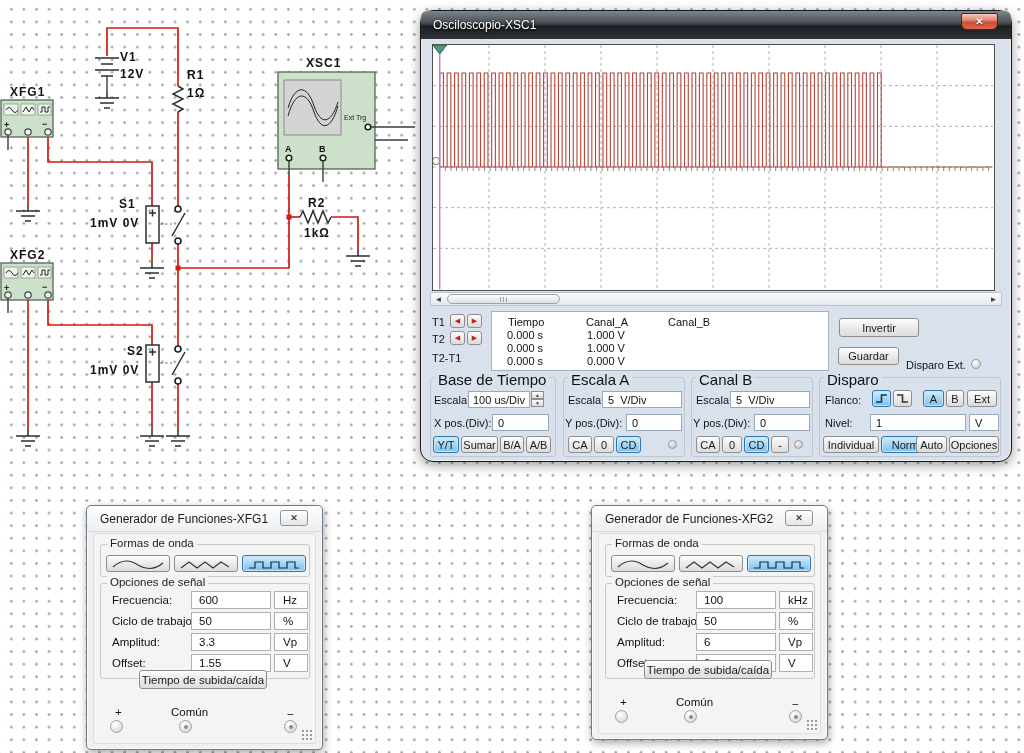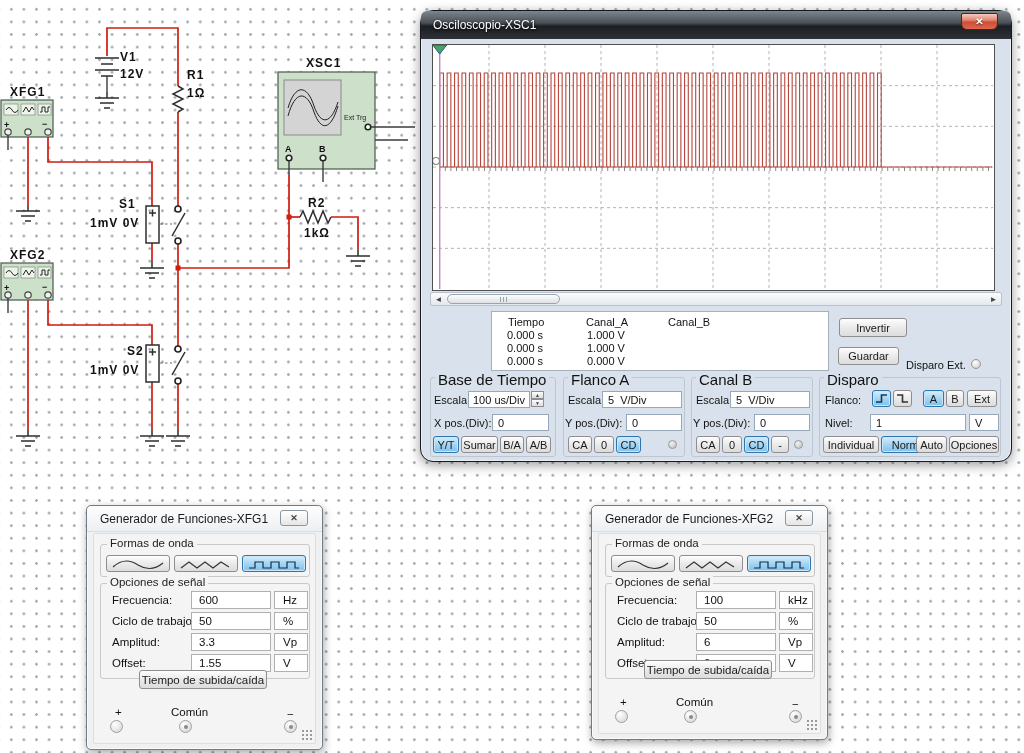--- a/index.html
+++ b/index.html
@@ -333,37 +333,54 @@
     <div class="scope-scrollbar">
       <div class="sb-btn" style="left:1px">◄</div>
       <div class="sb-thumb">
         <span class="grip"></span>
           <span class="grip"></span>
           <span class="grip"></span>
       </div>
       <div class="sb-btn" style="right:1px">►</div>
     </div>
 
+    <div class="t-panel">
+      <span style="position:absolute;left:0;top:3px">T1</span>
+      <div class="btn t-btn" style="left:18px;top:1px">
+          <span>◀</span>
+        </div>
+      <div class="btn t-btn" style="left:35px;top:1px">
+          <span>▶</span>
+        </div>
+      <span style="position:absolute;left:0;top:20px">T2</span>
+      <div class="btn t-btn" style="left:18px;top:18px">
+          <span>◀</span>
+        </div>
+      <div class="btn t-btn" style="left:35px;top:18px">
+          <span>▶</span>
+        </div>
+      <span style="position:absolute;left:0;top:39px">T2-T1</span>
+    </div>
 
     <div class="readout-table">
       <span class="rt-cell" style="left:16px;top:4px">Tiempo</span>
       <span class="rt-cell" style="left:94px;top:4px">Canal_A</span>
       <span class="rt-cell" style="left:176px;top:4px">Canal_B</span>
       <span class="rt-cell" style="left:15px;top:17px">0.000 s</span>
       <span class="rt-cell" style="left:95px;top:17px">1.000 V</span>
       <span class="rt-cell" style="left:176px;top:17px"></span>
       <span class="rt-cell" style="left:15px;top:30px">0.000 s</span>
       <span class="rt-cell" style="left:95px;top:30px">1.000 V</span>
       <span class="rt-cell" style="left:176px;top:30px"></span>
       <span class="rt-cell" style="left:15px;top:43px">0.000 s</span>
       <span class="rt-cell" style="left:95px;top:43px">0.000 V</span>
       <span class="rt-cell" style="left:176px;top:43px"></span>
     </div>
 
-    <div class="btn" style="left:418px;top:307px;width:68px;height:19px">Invertir</div>
+    <div class="btn" style="left:418px;top:307px;width:80px;height:19px">Invertir</div>
     <div class="btn" style="left:417px;top:336px;width:61px;height:18px">Guardar</div>
     <span class="lbl" style="left:485px;top:348px">Disparo Ext.</span>
     <div class="radio" style="left:550px;top:348px;width:10px;height:10px"></div>
 
     <div class="group" style="left:9px;top:366px;width:126px;height:80px">
       <span class="glabel">Base de Tiempo</span>
       <span class="lbl" style="left:3px;top:16px">Escala:</span>
       <div class="inp" style="left:37px;top:13px;width:62px;height:17px;justify-content:center;padding-left:0">100 us/Div</div>
       <div class="spinner" style="left:100px;top:13px">
         <div class="spin-half" style="top:0">▲</div>
@@ -371,21 +388,21 @@
       </div>
       <span class="lbl" style="left:3px;top:39px">X pos.(Div):</span>
       <div class="inp" style="left:61px;top:36px;width:57px;height:17px">0</div>
       <div class="btn active" style="left:2px;top:58px;width:26px;height:17px">Y/T</div>
       <div class="btn" style="left:30px;top:58px;width:37px;height:17px">Sumar</div>
       <div class="btn" style="left:69px;top:58px;width:24px;height:17px">B/A</div>
       <div class="btn" style="left:95px;top:58px;width:25px;height:17px">A/B</div>
     </div>
 
     <div class="group" style="left:142px;top:366px;width:122px;height:80px">
-      <span class="glabel">Flanco A</span>
+      <span class="glabel">Escala A</span>
       <span class="lbl" style="left:4px;top:16px">Escala:</span>
       <div class="inp" style="left:38px;top:13px;width:80px;height:17px">5  V/Div</div>
       <span class="lbl" style="left:1px;top:39px">Y pos.(Div):</span>
       <div class="inp" style="left:62px;top:36px;width:56px;height:17px">0</div>
       <div class="btn" style="left:4px;top:58px;width:24px;height:17px">CA</div>
       <div class="btn" style="left:30px;top:58px;width:20px;height:17px">0</div>
       <div class="btn active" style="left:52px;top:58px;width:25px;height:17px">CD</div>
       <div class="led" style="left:104px;top:62px"></div>
     </div>
 

